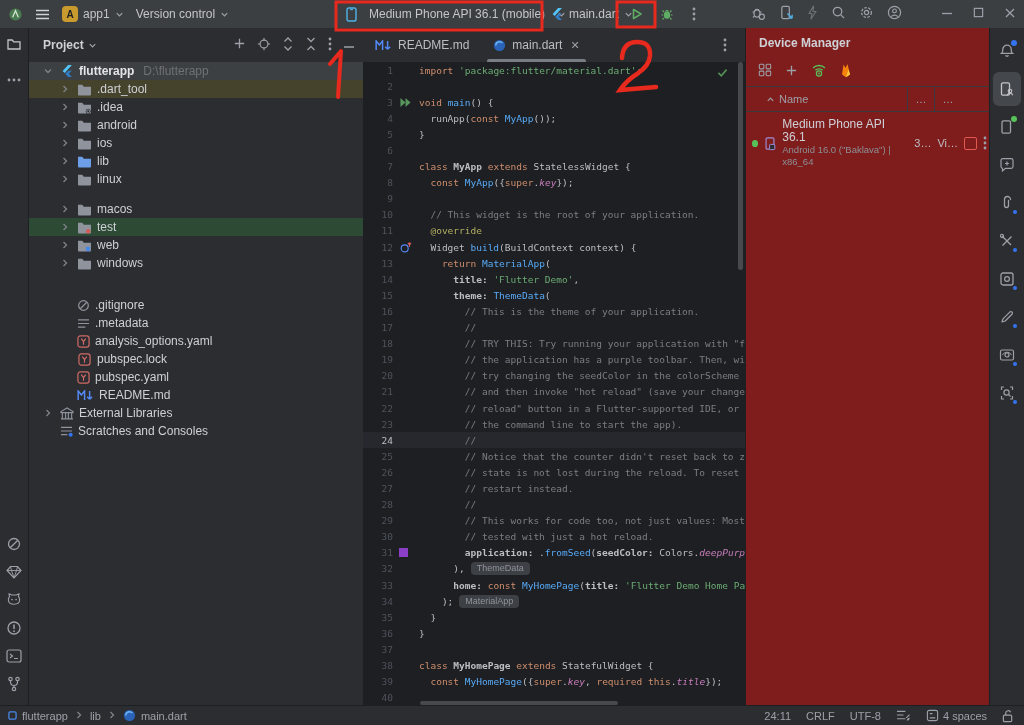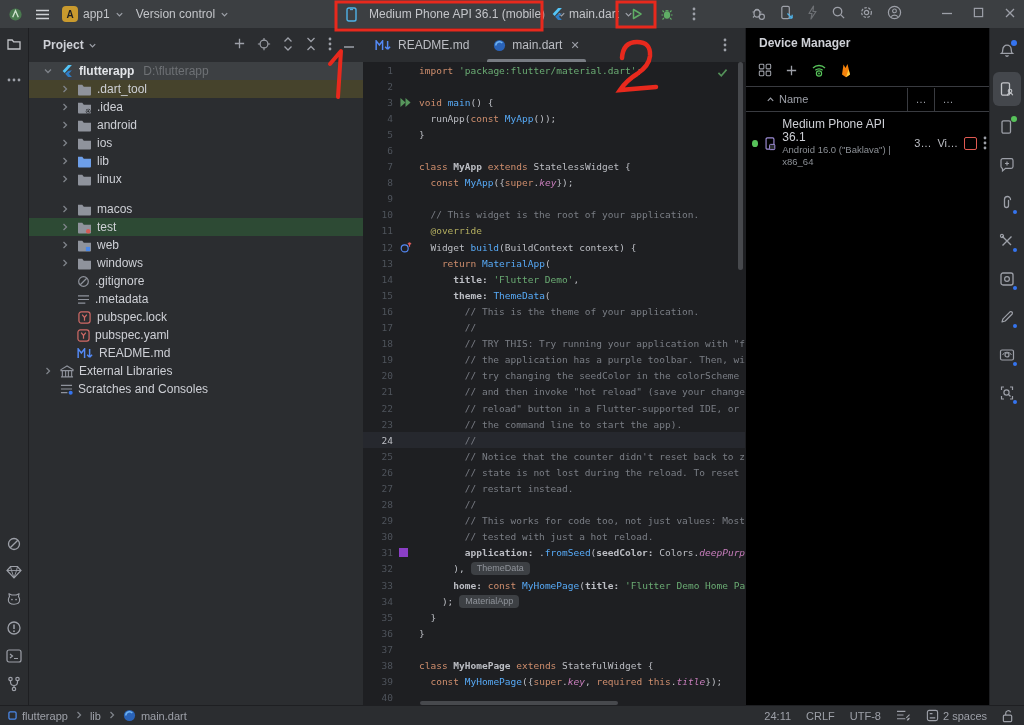--- a/index.html
+++ b/index.html
@@ -69,21 +69,21 @@
   .tk-t{color:#bcbec4}.tk-n{color:#bcbec4;font-weight:700}.tk-p{color:#c77dbb;font-style:italic}
   .tk-a{color:#b3ae60}.tk-d{color:#bcbec4;font-weight:700}
   .inlay{display:inline-block;margin-left:6px;background:#3d4044;color:#8f939a;border-radius:4px;
          padding:0 6px;font-family:"Liberation Sans",sans-serif;font-size:9px;line-height:13px;vertical-align:1px;}
   .swatch{width:9px;height:9px;background:#8b3fc6;}
   .guide{position:absolute;width:1px;background:#2e3136;}
   #vscroll{position:absolute;right:2px;top:34px;width:5px;height:208px;background:#47494d;border-radius:3px;}
   #hscroll{position:absolute;left:57px;bottom:1px;width:198px;height:4px;background:#47494d;border-radius:2px;}
 
   
-  #device-panel{position:absolute;left:745px;top:28px;bottom:19px;width:245px;background:#000000;border-left:1px solid #1e1f22;}
+  #device-panel{position:absolute;left:745px;top:28px;bottom:19px;width:245px;background:#7f1d1d;border-left:1px solid #1e1f22;}
   #dm-header{height:30px;display:flex;align-items:center;padding-left:13px;font-size:12px;color:#ced0d6;font-weight:600;}
   #dm-toolbar{height:28px;display:flex;align-items:center;gap:13px;padding-left:12px;border-bottom:1px solid #393b40;color:#9da0a8;}
   #dm-table-head{height:24px;display:flex;align-items:center;font-size:11px;color:#9da0a8;border-bottom:1px solid #393b40;}
   #dm-head-name{display:flex;align-items:center;gap:4px;padding-left:20px;flex:1;}
   .dm-col{width:26px;text-align:center;border-left:1px solid #393b40;line-height:23px;}
   #dm-row{display:flex;align-items:center;padding:6px 4px 6px 6px;gap:5px;}
   #dm-dev-name{font-size:12px;color:#ced0d6;line-height:13px;}
   #dm-dev-details{font-size:9.5px;color:#8c9096;line-height:12px;}
   #dm-row-right{margin-left:auto;display:flex;align-items:center;gap:6px;font-size:11px;color:#bcbec4;}
   .status-dot{width:7px;height:7px;border-radius:50%;background:#57c25a;}
@@ -524,40 +524,50 @@
               </svg>
             </span>
           </span>
           <span class="icon">
             <svg width="15" height="13" viewBox="0 0 16 14">
               <path d="M1 2 h4.6 l1.6 2 H15 v8.5 a1 1 0 0 1-1 1 H2 a1 1 0 0 1-1-1 Z" fill="#8f939c"></path>
             </svg>
           </span>
           <span class="tree-label">windows</span>
         </div>
-        <div class="tree-row" style="padding-left: 29px;">
+        <div class="tree-row" style="padding-left: 29px; margin-top: 24px;">
           <span class="tree-chev"></span>
           <span class="icon">
             <svg width="13" height="13" viewBox="0 0 14 14">
               <circle cx="7" cy="7" r="5.2" fill="none" stroke="#8f939c" stroke-width="1.3"></circle>
               <path d="M3.5 10.5 L10.5 3.5" stroke="#8f939c" stroke-width="1.3"></path>
             </svg>
           </span>
           <span class="tree-label">.gitignore</span>
         </div>
         <div class="tree-row" style="padding-left: 29px;">
           <span class="tree-chev"></span>
           <span class="icon">
             <svg width="13" height="11" viewBox="0 0 14 12">
               <g stroke="#8f939c" stroke-width="1.3">
                 <path d="M1 2h12M1 6h12M1 10h8"></path>
               </g>
             </svg>
           </span>
           <span class="tree-label">.metadata</span>
+        </div>
+        <div class="tree-row" style="padding-left: 29px;">
+          <span class="tree-chev"></span>
+          <span class="icon">
+            <svg width="13" height="13" viewBox="0 0 14 14">
+              <rect x="1" y="1" width="12" height="12" rx="2.5" fill="none" stroke="#d16a66" stroke-width="1.3"></rect>
+              <path d="M4.5 4 L7 7 L9.5 4 M7 7 V10.5" stroke="#d16a66" stroke-width="1.3" fill="none"></path>
+            </svg>
+          </span>
+          <span class="tree-label">analysis_options.yaml</span>
         </div>
         <div class="tree-row" style="padding-left: 29px; gap: 6px;">
           <span class="tree-chev"></span>
           <span class="icon">
             <svg width="13" height="13" viewBox="0 0 14 14">
               <rect x="1" y="1" width="12" height="12" rx="2.5" fill="none" stroke="#d16a66" stroke-width="1.3"></rect>
               <path d="M4.5 4 L7 7 L9.5 4 M7 7 V10.5" stroke="#d16a66" stroke-width="1.3" fill="none"></path>
             </svg>
           </span>
           <span class="tree-label">pubspec.lock</span>
@@ -1088,21 +1098,21 @@
             <circle cx="13.2" cy="11" r="1" fill="#9da0a8"></circle>
           </svg>
         </span>
       <span class="sb-item">
         <span class="icon">
             <svg width="13" height="13" viewBox="0 0 14 14">
               <rect x="1.5" y="1.5" width="11" height="11" rx="2" fill="none" stroke="#9da0a8" stroke-width="1.2"></rect>
               <path d="M4 9.5 h6 M4 5 h3" stroke="#9da0a8" stroke-width="1.2"></path>
             </svg>
           </span>
-        <span>2 spaces</span>
+        <span>4 spaces</span>
       </span>
       <span class="sb-item icon">
           <svg width="12" height="14" viewBox="0 0 13 15">
             <rect x="1.5" y="6.5" width="9" height="7" rx="1.2" fill="none" stroke="#9da0a8" stroke-width="1.3"></rect>
             <path d="M4 6.5 V4.5 a2.8 2.8 0 0 1 5.4-1" fill="none" stroke="#9da0a8" stroke-width="1.3"></path>
           </svg>
         </span>
     </div>
   </div>
 

